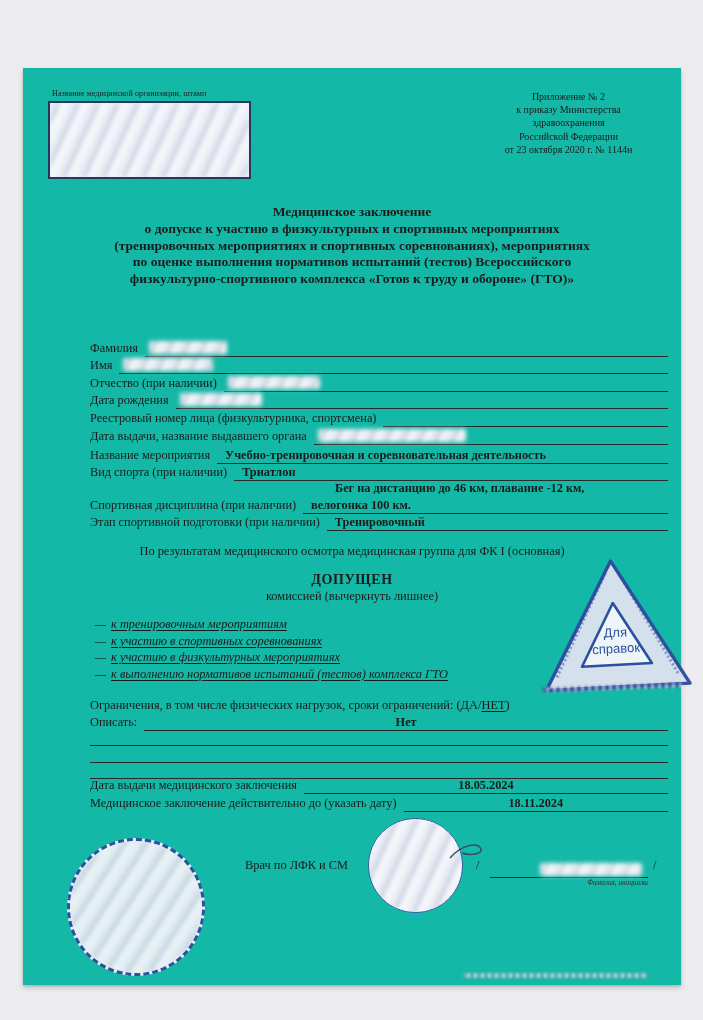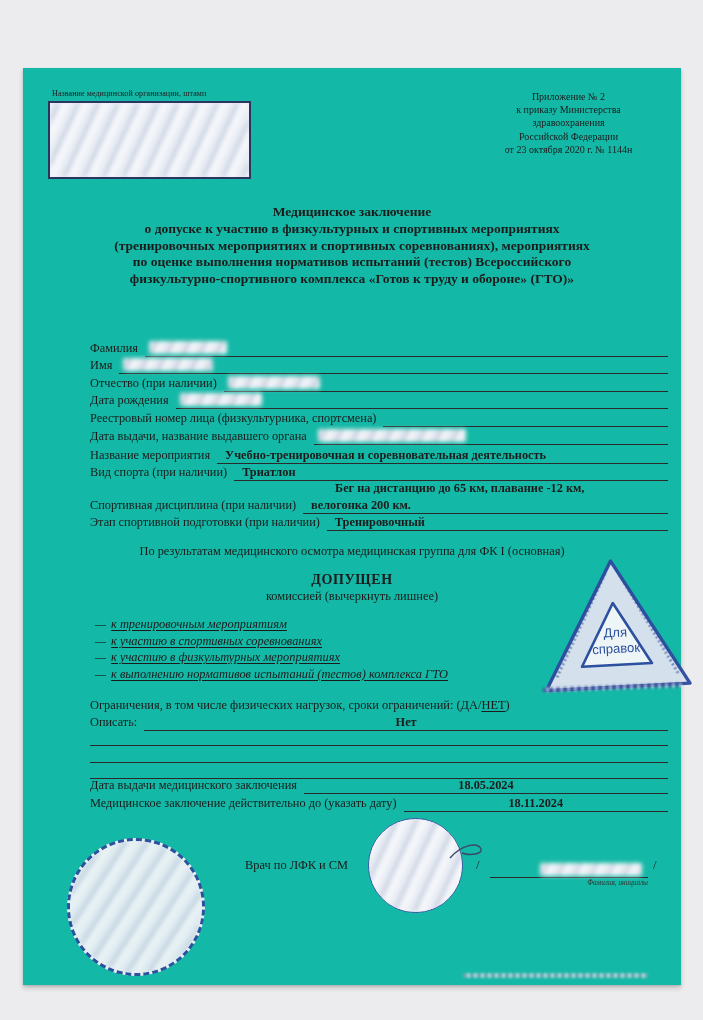--- a/index.html
+++ b/index.html
@@ -159,26 +159,26 @@
         <span class="val">Учебно-тренировочная и соревновательная деятельность</span>
       </span>
   </div>
   <div class="row" style="top:395px">
     <span class="lab">Вид спорта (при наличии)</span>
     <span class="fline">
         <span class="val">Триатлон</span>
       </span>
   </div>
   <div class="overflow-row" style="top:412px">
-    <span class="val">Бег на дистанцию до 65 км, плавание -12 км,</span>
+    <span class="val">Бег на дистанцию до 46 км, плавание -12 км,</span>
   </div>
   <div class="row" style="top:428px">
     <span class="lab">Спортивная дисциплина (при наличии)</span>
     <span class="fline">
-        <span class="val">велогонка 200 км.</span>
+        <span class="val">велогонка 100 км.</span>
       </span>
   </div>
   <div class="row" style="top:445px">
     <span class="lab">Этап спортивной подготовки (при наличии)</span>
     <span class="fline">
         <span class="val">Тренировочный</span>
       </span>
   </div>
 
   <div class="center-line" style="top:476px">По результатам медицинского осмотра медицинская группа для ФК I (основная)</div>

